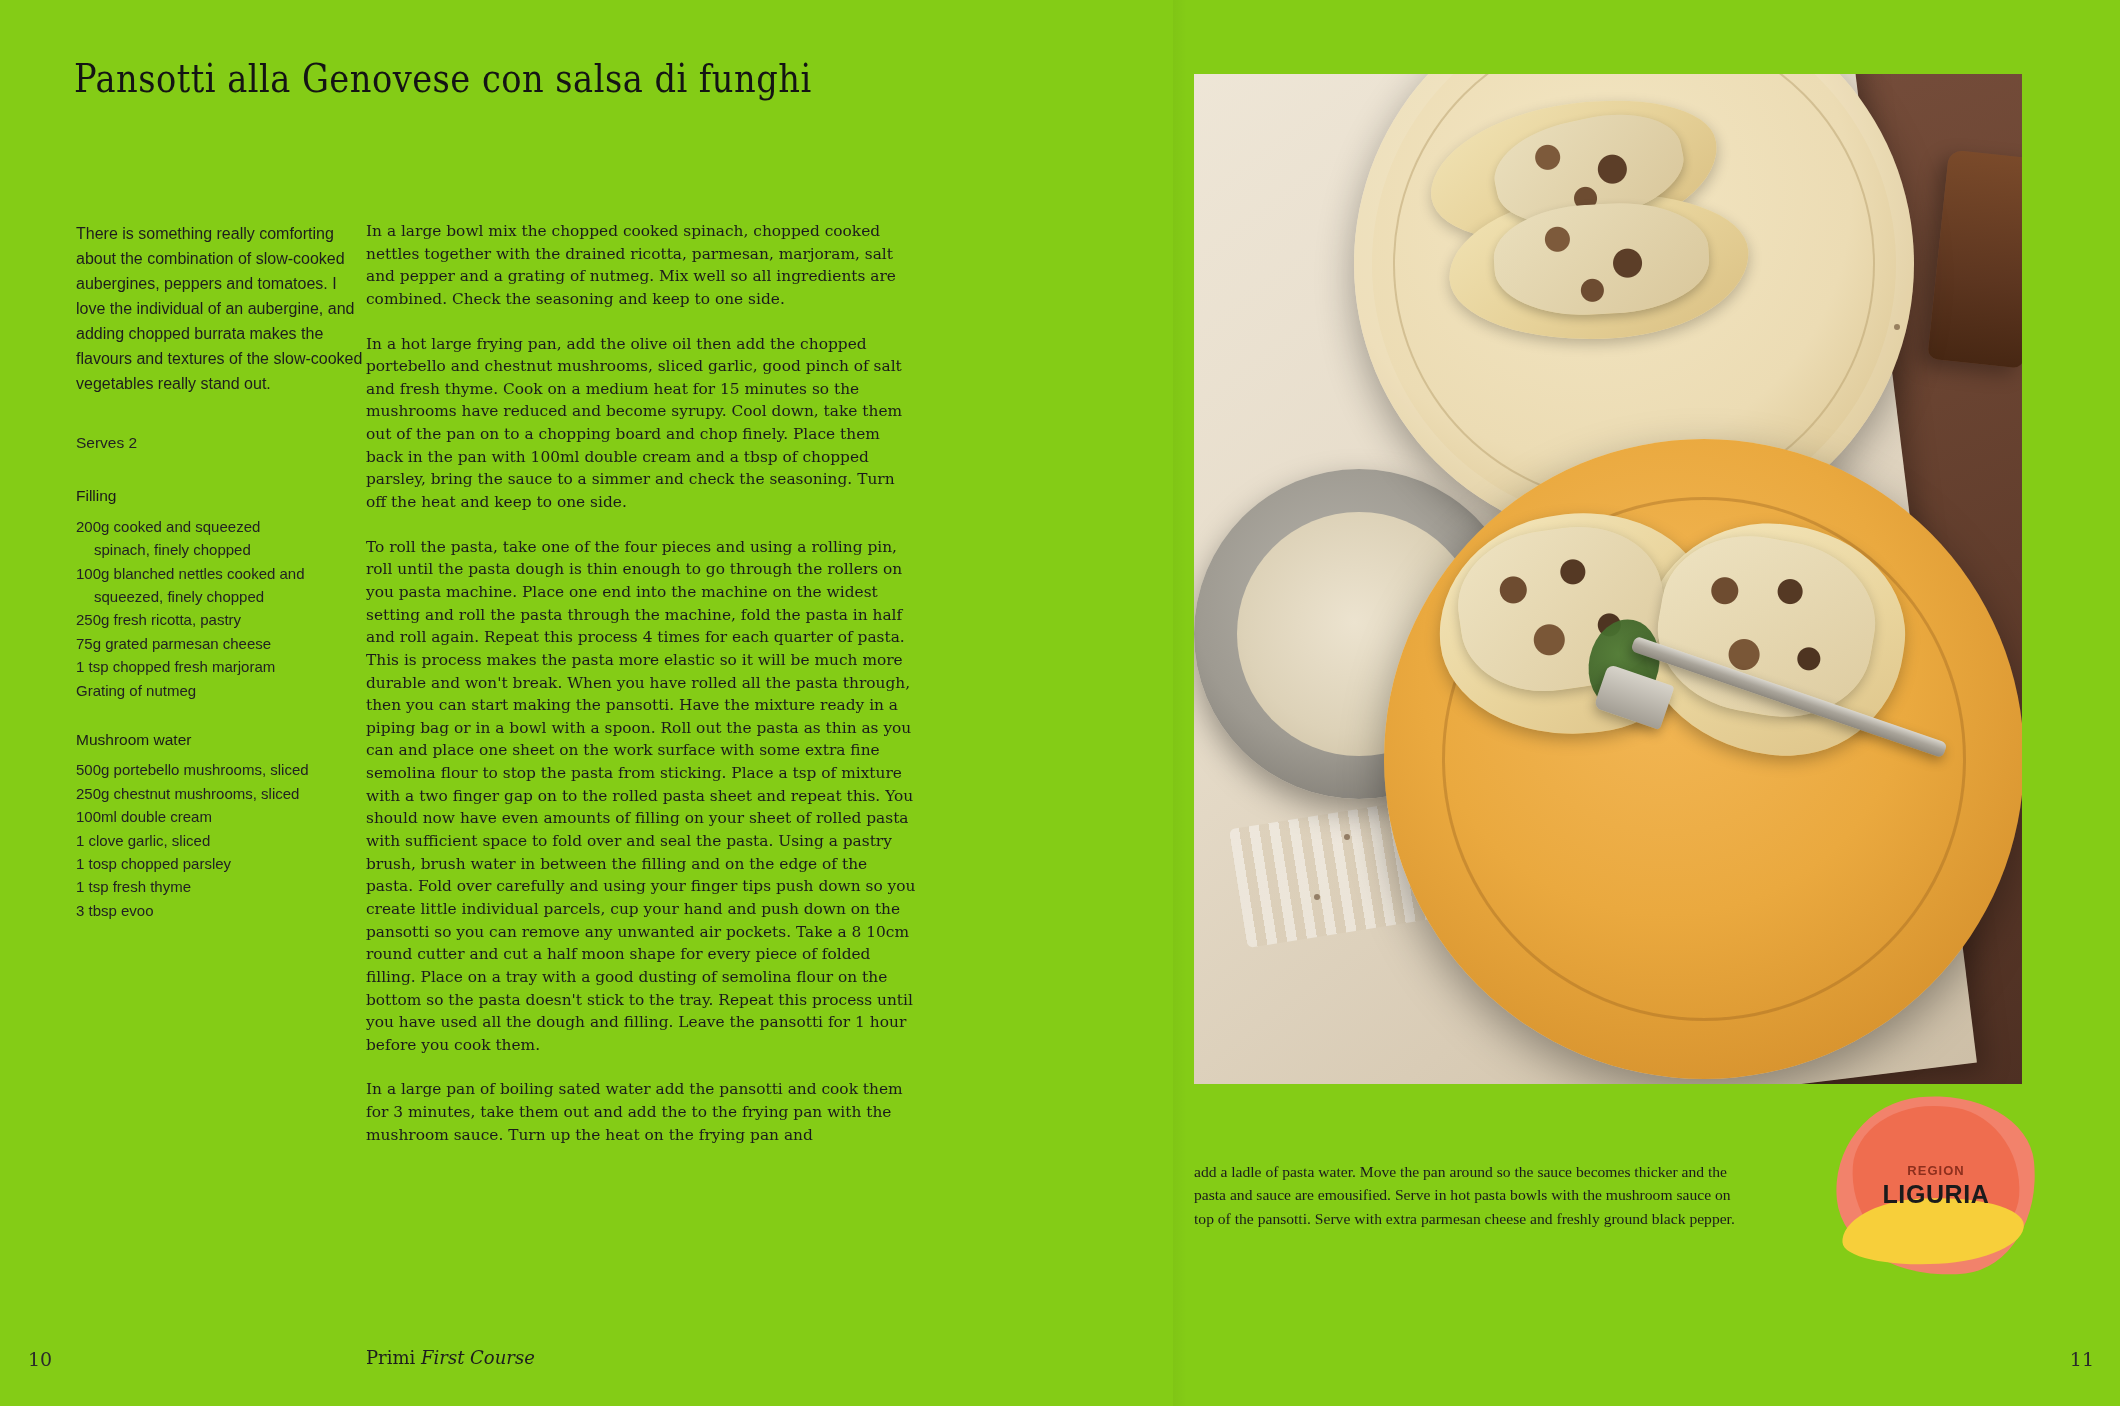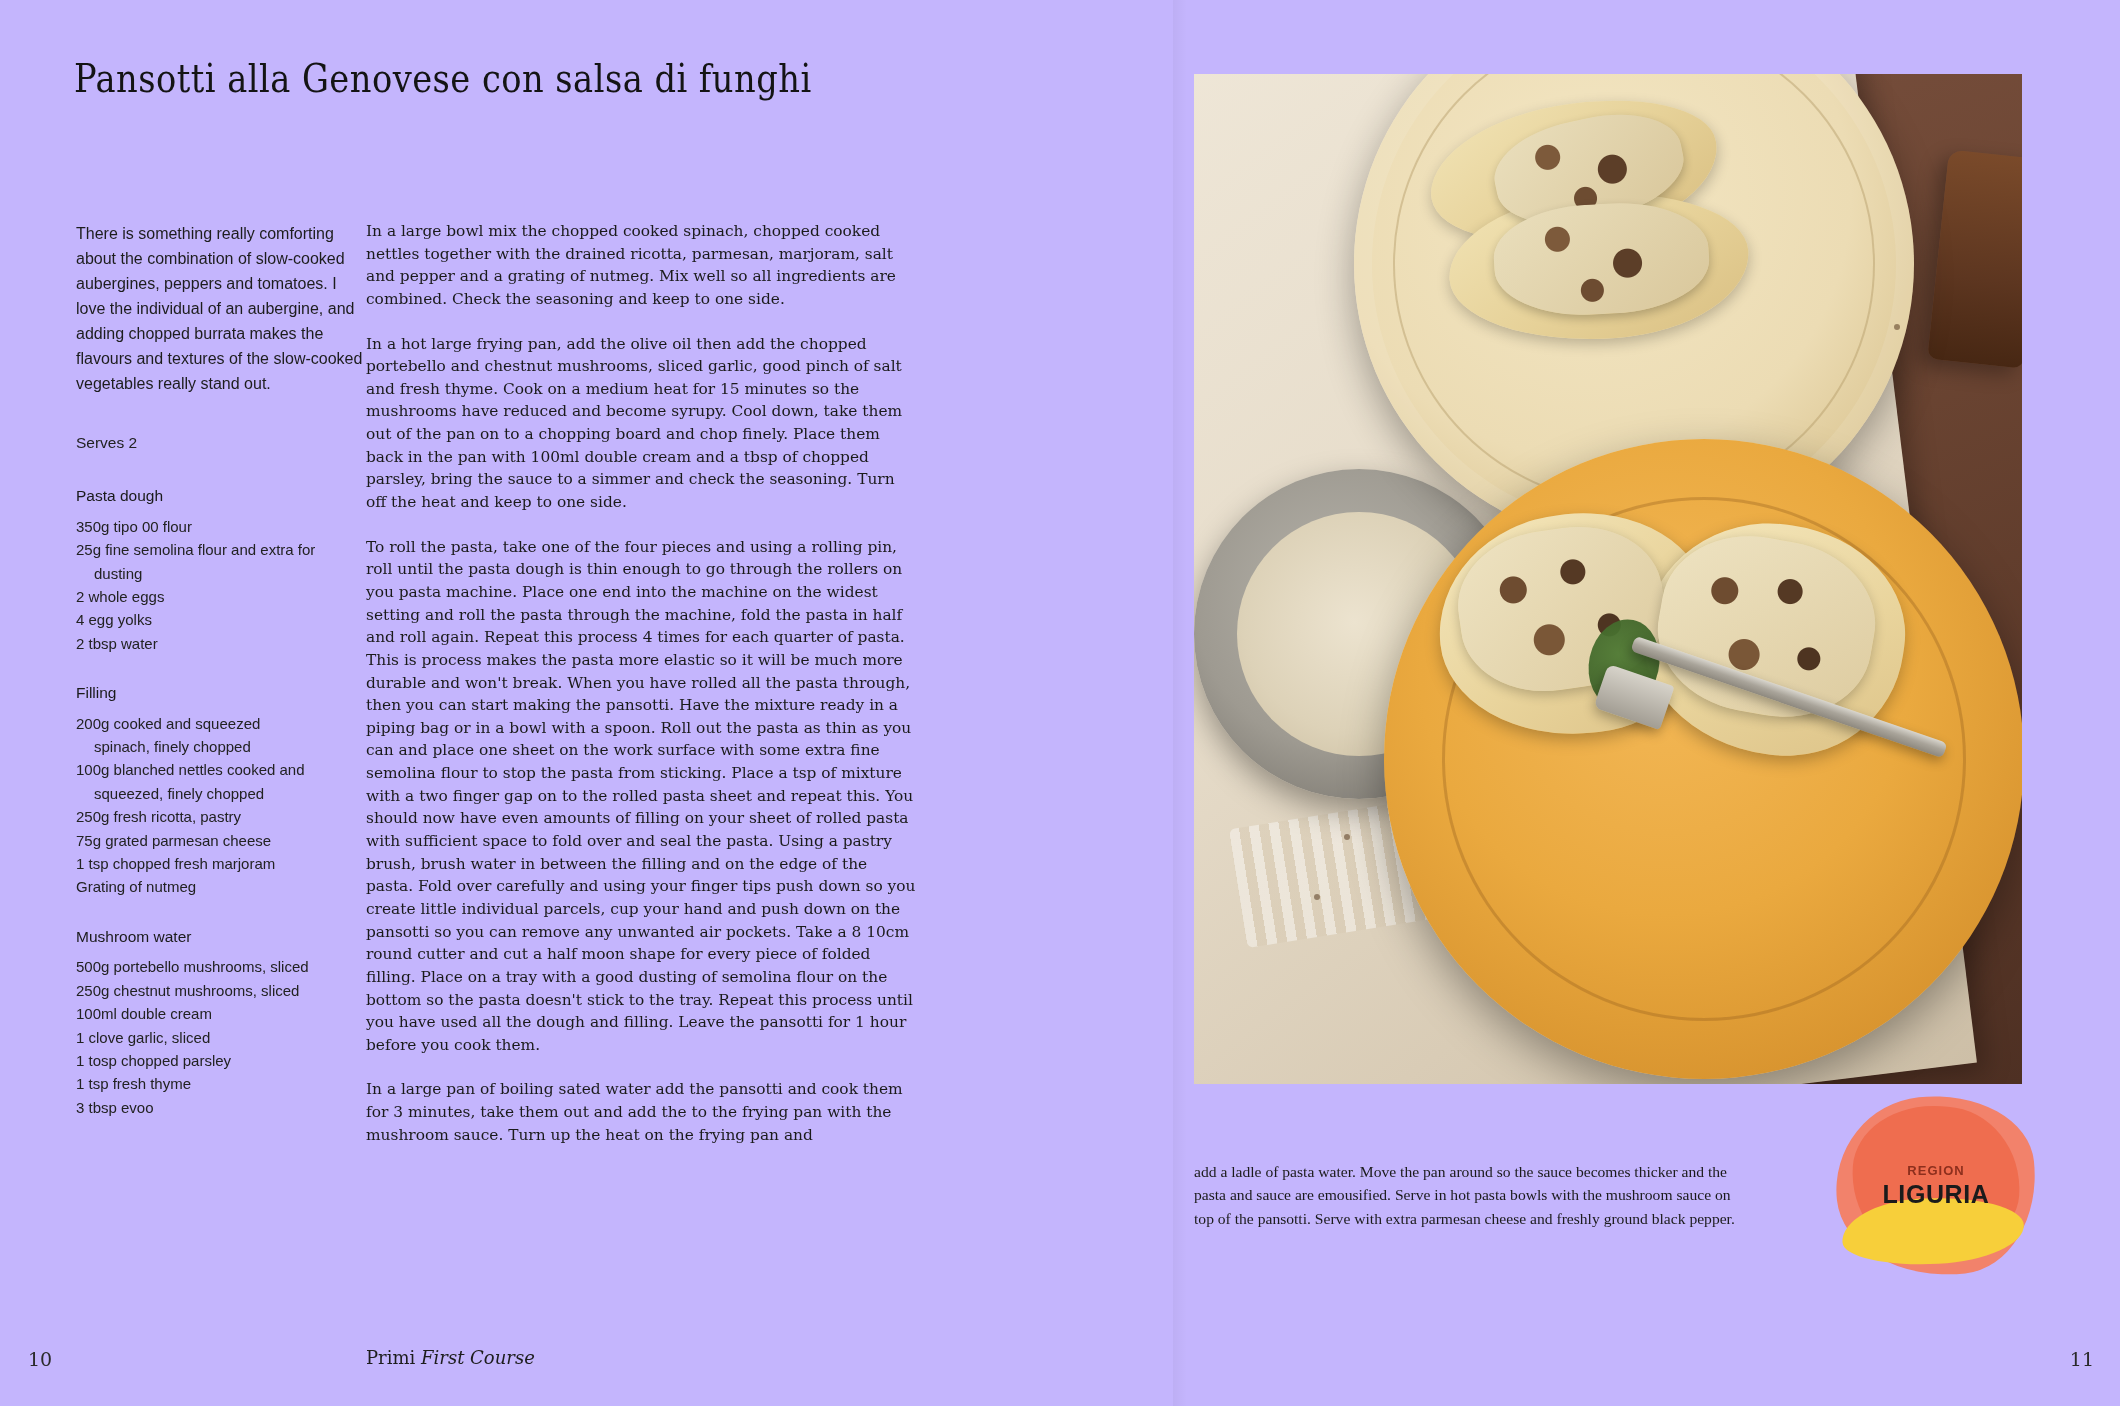--- a/index.html
+++ b/index.html
@@ -11,21 +11,21 @@
     width: 2120px;
     height: 1406px;
     font-family: "Liberation Serif", serif;
     color: #1a1a1a;
     overflow: hidden;
     position: relative;
   }
   .page {
     position: absolute;
     inset: 0;
-    background: #c4b5fd;
+    background: #84cc16;
   }
   
   .gutter {
     position: absolute;
     left: 1173px;
     top: 0;
     width: 14px;
     height: 100%;
     background: linear-gradient(to right, rgba(0,0,0,0.035), rgba(0,0,0,0.0));
     pointer-events: none;
@@ -387,31 +387,20 @@
 <div class="page">
 
   <div class="left-page">
 
     <div class="recipe-title">Pansotti alla Genovese con salsa di funghi</div>
 
     <div class="col-ingredients">
       <p class="intro">There is something really comforting about the combination of slow-cooked aubergines, peppers and tomatoes. I love the individual of an aubergine, and adding chopped burrata makes the flavours and textures of the slow-cooked vegetables really stand out.</p>
       <p class="serves">Serves 2</p>
 
-      <div class="ing-group">
-        <p class="ing-head">Pasta dough</p>
-        <ul class="ing-list">
-          <li>350g tipo 00 flour</li>
-          <li>25g fine semolina flour and extra for</li>
-          <li class="cont">dusting</li>
-          <li>2 whole eggs</li>
-          <li>4 egg yolks</li>
-          <li>2 tbsp water</li>
-        </ul>
-      </div>
 
       <div class="ing-group">
         <p class="ing-head">Filling</p>
         <ul class="ing-list">
           <li>200g cooked and squeezed</li>
           <li class="cont">spinach, finely chopped</li>
           <li>100g blanched nettles cooked and</li>
           <li class="cont">squeezed, finely chopped</li>
           <li>250g fresh ricotta, pastry</li>
           <li>75g grated parmesan cheese</li>

